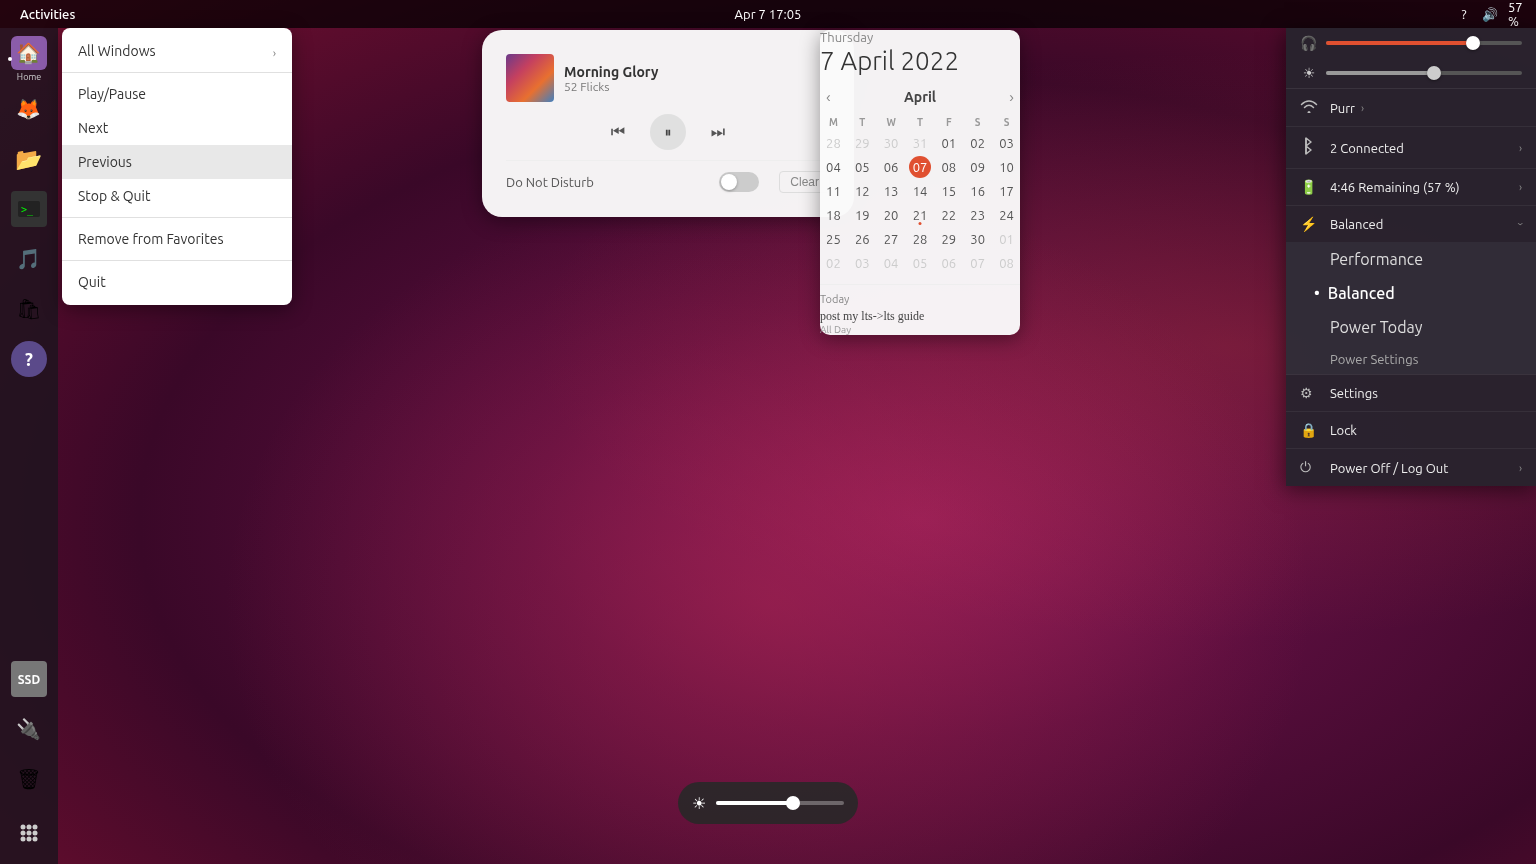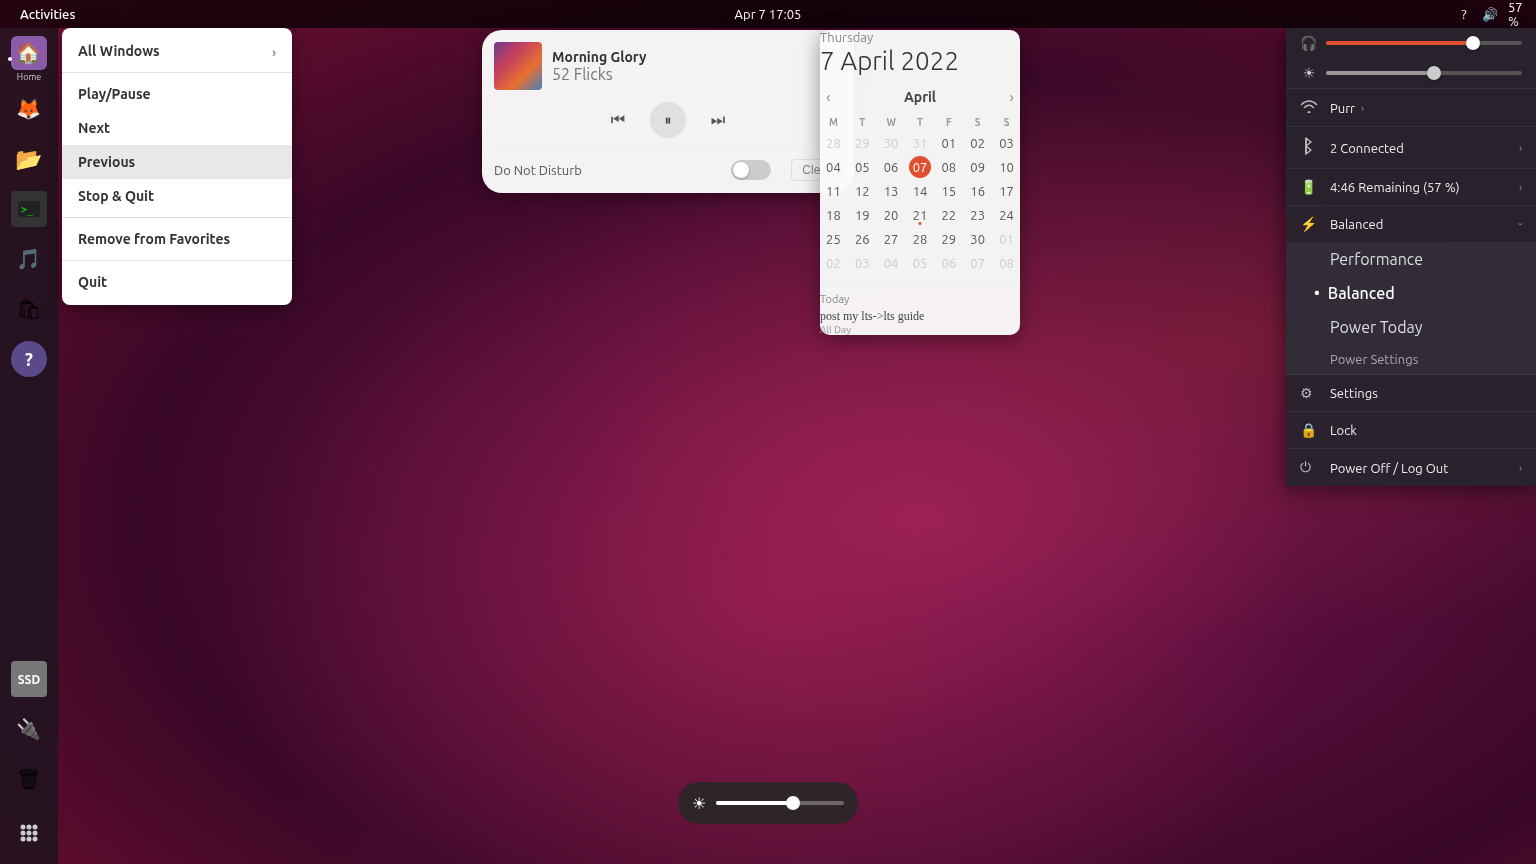--- a/index.html
+++ b/index.html
@@ -138,21 +138,20 @@
       overflow: hidden;
     }
     .context-menu-item {
       padding: 9px 16px;
       font-size: 14px;
       color: #333;
       cursor: pointer;
       display: flex;
       align-items: flex-end;
       justify-content: space-between;
-      font-weight: bold;
     }
     .context-menu-item.highlighted { background: #e8e8e8; }
     .context-menu-separator {
       height: 1px;
       background: #e0e0e0;
       margin: 4px 0;
     }
     .context-menu-chevron {
       color: #888;
       font-size: 12px;
@@ -161,21 +160,21 @@
     
     .music-popup {
       position: absolute;
       left: 482px;
       top: 30px;
       width: 372px;
       background: rgba(250,250,250,0.97);
       border-radius: 20px;
       box-shadow: 0 4px 20px rgba(0,0,0,0.4);
       z-index: 200;
-      padding: 12px;
+      padding: 24px;
     }
     .music-track {
       display: flex;
       align-items: center;
       gap: 10px;
       margin-bottom: 12px;
     }
     .music-art {
       width: 48px;
       height: 48px;
@@ -183,21 +182,21 @@
       overflow: hidden;
       flex-shrink: 0;
     }
     .music-art-inner {
       width: 100%;
       height: 100%;
       background: linear-gradient(135deg, #6b3a8a, #c44060, #e87030, #4080c0);
     }
     .music-info { flex: 1; }
     .music-title { font-size: 14px; font-weight: 600; color: #333; }
-    .music-artist { font-size: 16px; color: #777; }
+    .music-artist { font-size: 12px; color: #777; }
     .music-controls {
       display: flex;
       align-items: center;
       justify-content: center;
       gap: 16px;
     }
     .music-btn {
       width: 32px;
       height: 32px;
       display: flex;

